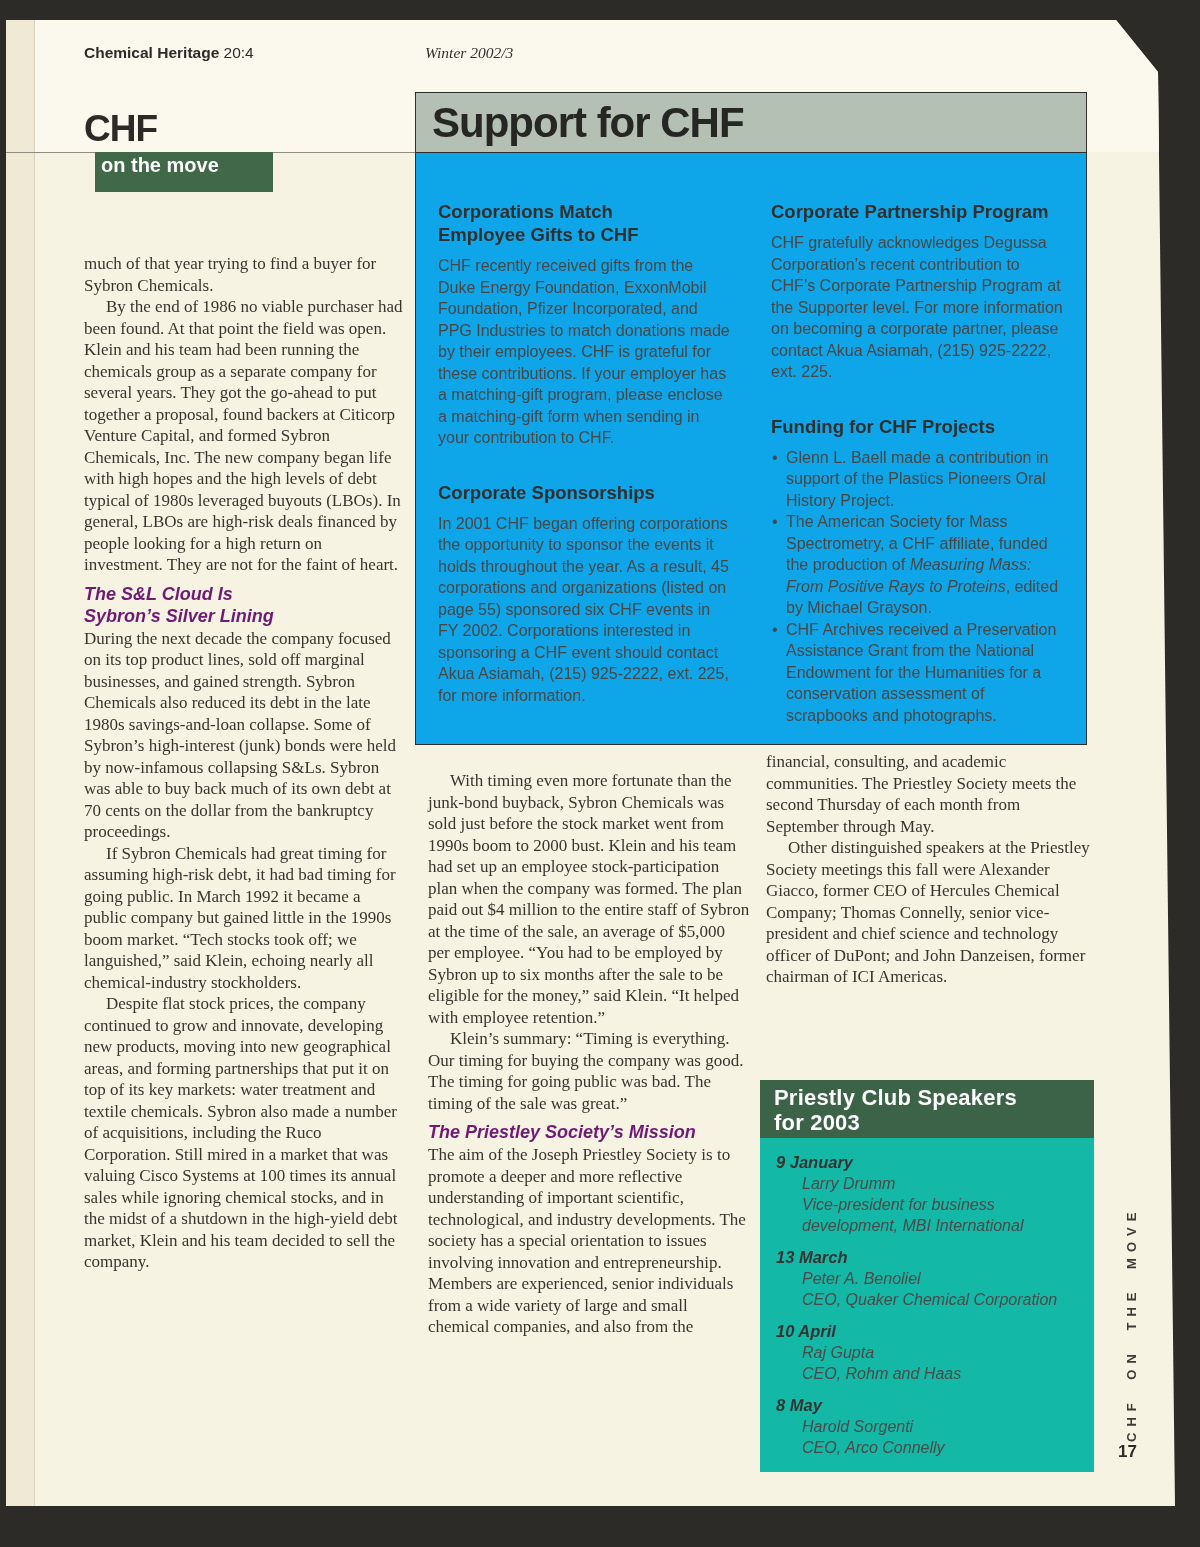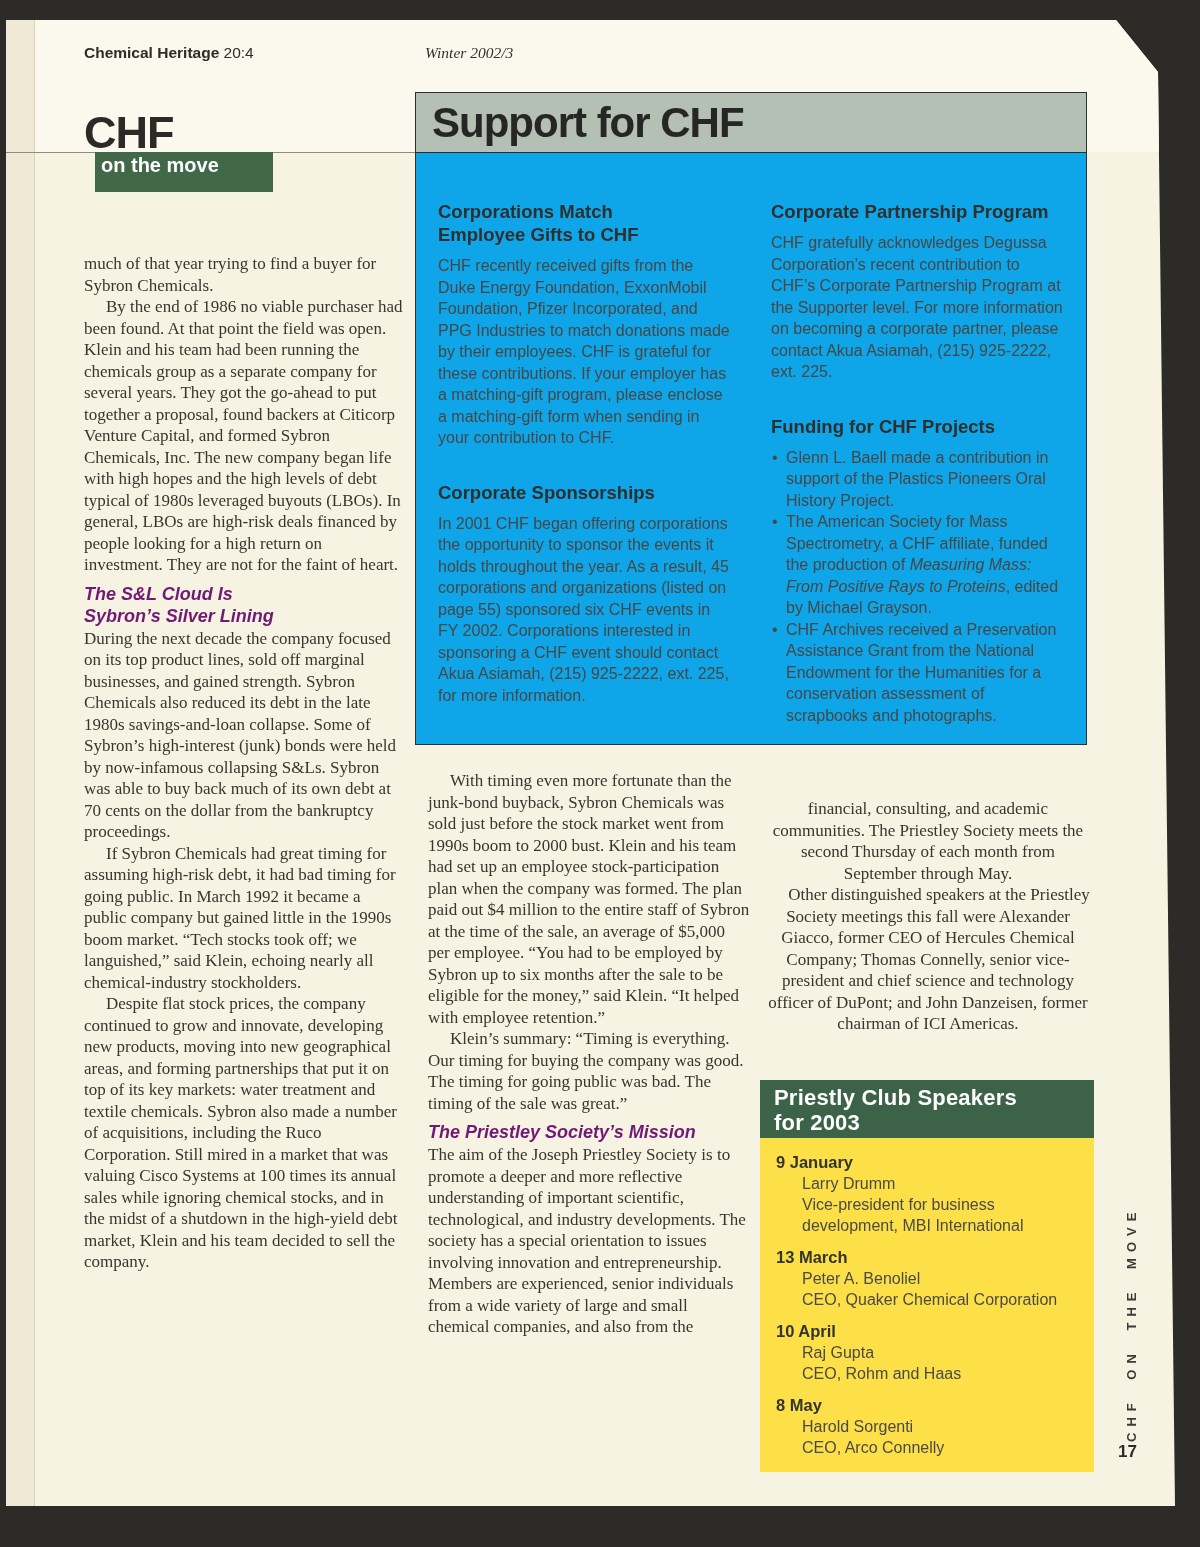--- a/index.html
+++ b/index.html
@@ -17,21 +17,21 @@
   .left-sliver { position:absolute; left:0; top:0; width:28px; height:100%; background:#efe9d6; }
   .fold-line { position:absolute; left:28px; top:0; width:1px; height:100%; background:#d8d1bc; }
 
   .masthead-journal { position:absolute; left:78px; top:24px; font-size:15.5px; color:#2e2c29; }
   .masthead-journal .b { font-weight:bold; }
   .masthead-season { position:absolute; left:419px; top:24px; font-size:15.5px; font-style:italic; color:#33312d; font-family:"Liberation Serif", serif; }
 
   .rule { position:absolute; left:0; top:132px; width:409px; height:1px; background:#8f8d80; }
 
   .chf-logo {
-    position:absolute; left:78px; top:90px; font-size:45px; line-height:1;
+    position:absolute; left:78px; top:90px; font-size:37px; line-height:1;
     font-weight:bold; letter-spacing:-1px; color:#2b2a27;
   }
   .chf-tagline {
     position:absolute; left:89px; top:132px; width:178px; height:40px;
     background:#42684a; color:#ffffff; font-size:20px; font-weight:bold;
     line-height:26px; padding-left:6px; box-sizing:border-box;
   }
 
   
   .support-box {
@@ -72,34 +72,34 @@
   }
   .col p { margin:0; }
   .col p.indent { text-indent:22px; }
   .green-head {
     margin:7px 0 1px 0; font-family:"Liberation Sans", sans-serif;
     font-size:18px; line-height:22px; font-weight:bold; font-style:italic;
     color:#701a75; white-space:pre-line;
   }
   .article-col1 { left:78px;  top:233px; width:320px; }
   .article-col2 { left:422px; top:750px; width:322px; }
-  .article-col3 { left:760px; top:778px; width:324px;text-align:center; }
+  .article-col3 { left:760px; top:731px; width:324px; }
 
   
   .speakers-box { position:absolute; left:754px; top:1060px; width:334px; height:392px; }
   .speakers-head {
     position:absolute; left:0; top:0; width:100%; height:58px; background:#3c6348;
   }
   .speakers-head h2 {
     margin:0; padding:5px 0 0 14px; color:#ffffff; font-size:22px; line-height:25px;
     font-weight:bold; white-space:pre-line; letter-spacing:0.2px;
   }
   .speakers-body {
     position:absolute; left:0; top:58px; width:100%; bottom:0;
-    background:#fde047; padding:14px 12px 0 16px; box-sizing:border-box;
+    background:#14b8a6; padding:14px 12px 0 16px; box-sizing:border-box;font-style:italic;
   }
   .speaker { margin-bottom:11px; }
   .speaker-date { font-size:16.5px; font-weight:bold; color:#333331; line-height:21px; }
   .speaker-name, .speaker-role { margin-left:26px; font-size:16px; color:#4a4a48; line-height:21px; }
 
   
   .vertical-label {
     position:absolute; left:1118px; top:1112px; height:310px;
     writing-mode:vertical-rl; transform:rotate(180deg);
     font-size:13px; font-weight:bold; letter-spacing:6px; word-spacing:8px;

